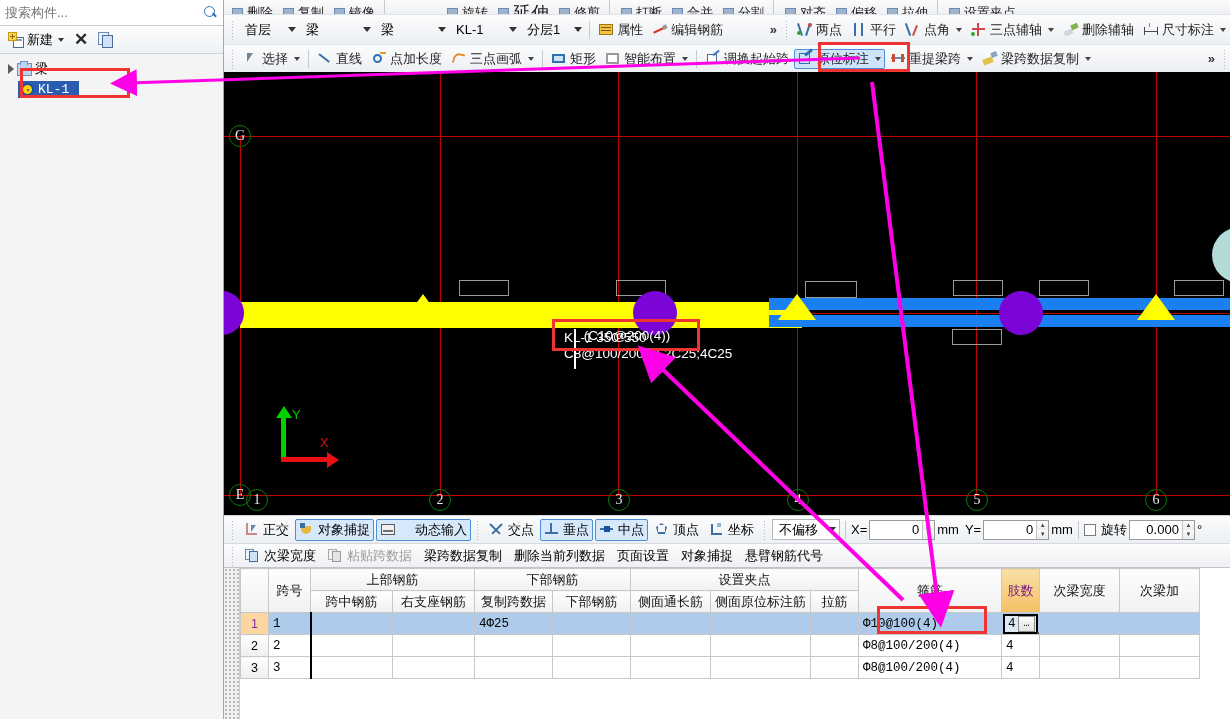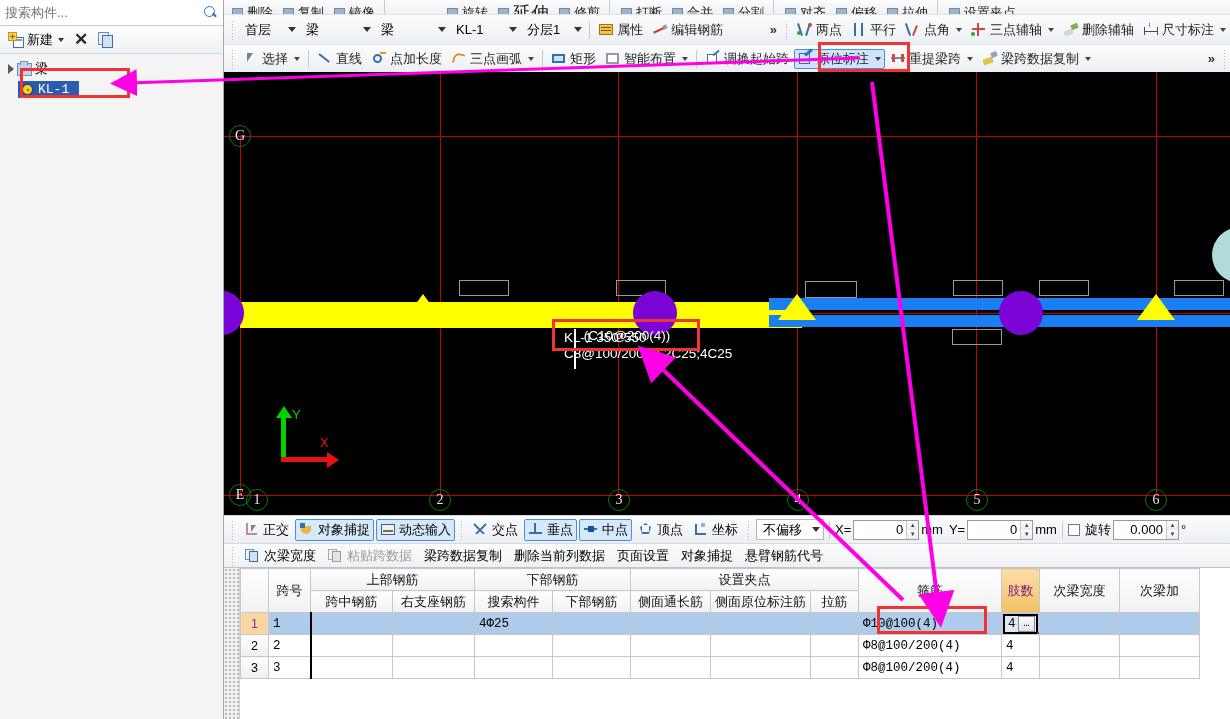--- a/index.html
+++ b/index.html
@@ -539,21 +539,21 @@
             <i style="left: 2px; top: 4px; width: 10px; height: 8px; background: rgb(232, 184, 64); border-radius: 0px 0px 5px 5px;"></i>
             <i style="left: 1px; top: 1px; width: 5px; height: 5px; background: rgb(60, 111, 168);"></i>
           </span>
           <span style="font-size: 13px;">对象捕捉</span>
         </span>
         <span class="stitem on">
           <span class="pic">
             <i style="left: 1px; top: 2px; width: 14px; height: 11px; border: 1px solid rgb(90, 90, 90); background: rgb(240, 240, 240);"></i>
             <i style="left: 3px; top: 8px; width: 10px; height: 2px; background: rgb(109, 109, 109);"></i>
           </span>
-          <span style="font-size: 13px;">动态输入</span>
+          <span style="font-size: 13px; margin-left: 16px;">动态输入</span>
         </span>
       </div>
     <div class="gripper"></div>
     <div id="status-snaps" style="display:flex;align-items:center;gap:2px;">
         <span class="stitem">
           <span class="pic">
             <i style="left: 1px; top: 1px; width: 14px; height: 2px; background: rgb(60, 111, 168); transform: rotate(45deg); transform-origin: left center;"></i>
             <i style="left: 13px; top: 1px; width: 14px; height: 2px; background: rgb(60, 111, 168); transform: rotate(135deg); transform-origin: left center;"></i>
           </span>
           <span style="font-size: 13px;">交点</span>
@@ -685,21 +685,21 @@
           <th colspan="2">下部钢筋</th>
           <th colspan="3">设置夹点</th>
           <th rowspan="2">箍筋</th>
           <th rowspan="2" class="hl">肢数</th>
           <th rowspan="2">次梁宽度</th>
           <th rowspan="2">次梁加</th>
         </tr>
         <tr>
           <th>跨中钢筋</th>
           <th>右支座钢筋</th>
-          <th>搜索构件</th>
+          <th>复制跨数据</th>
           <th>下部钢筋</th>
           <th>侧面通长筋</th>
           <th>侧面原位标注筋</th>
           <th>拉筋</th>
         </tr>
       </thead>
       <tbody id="table-body">
           <tr class="sel">
             <td class="rownum">1</td>
             <td class="thickright">1</td>

